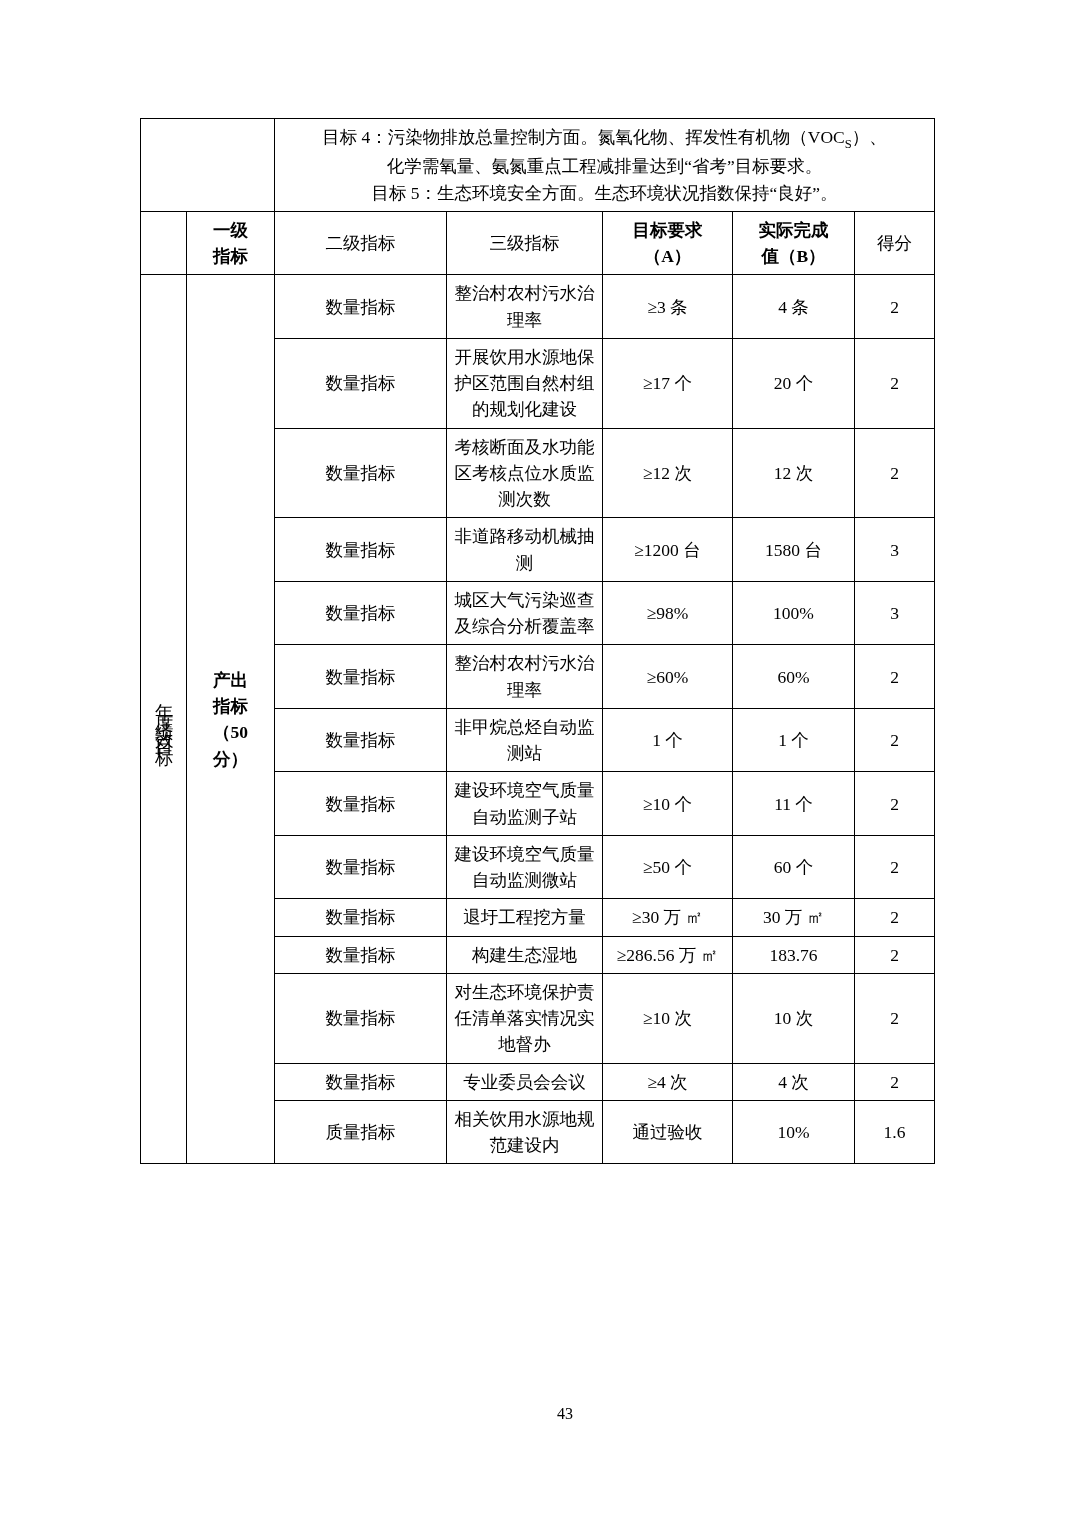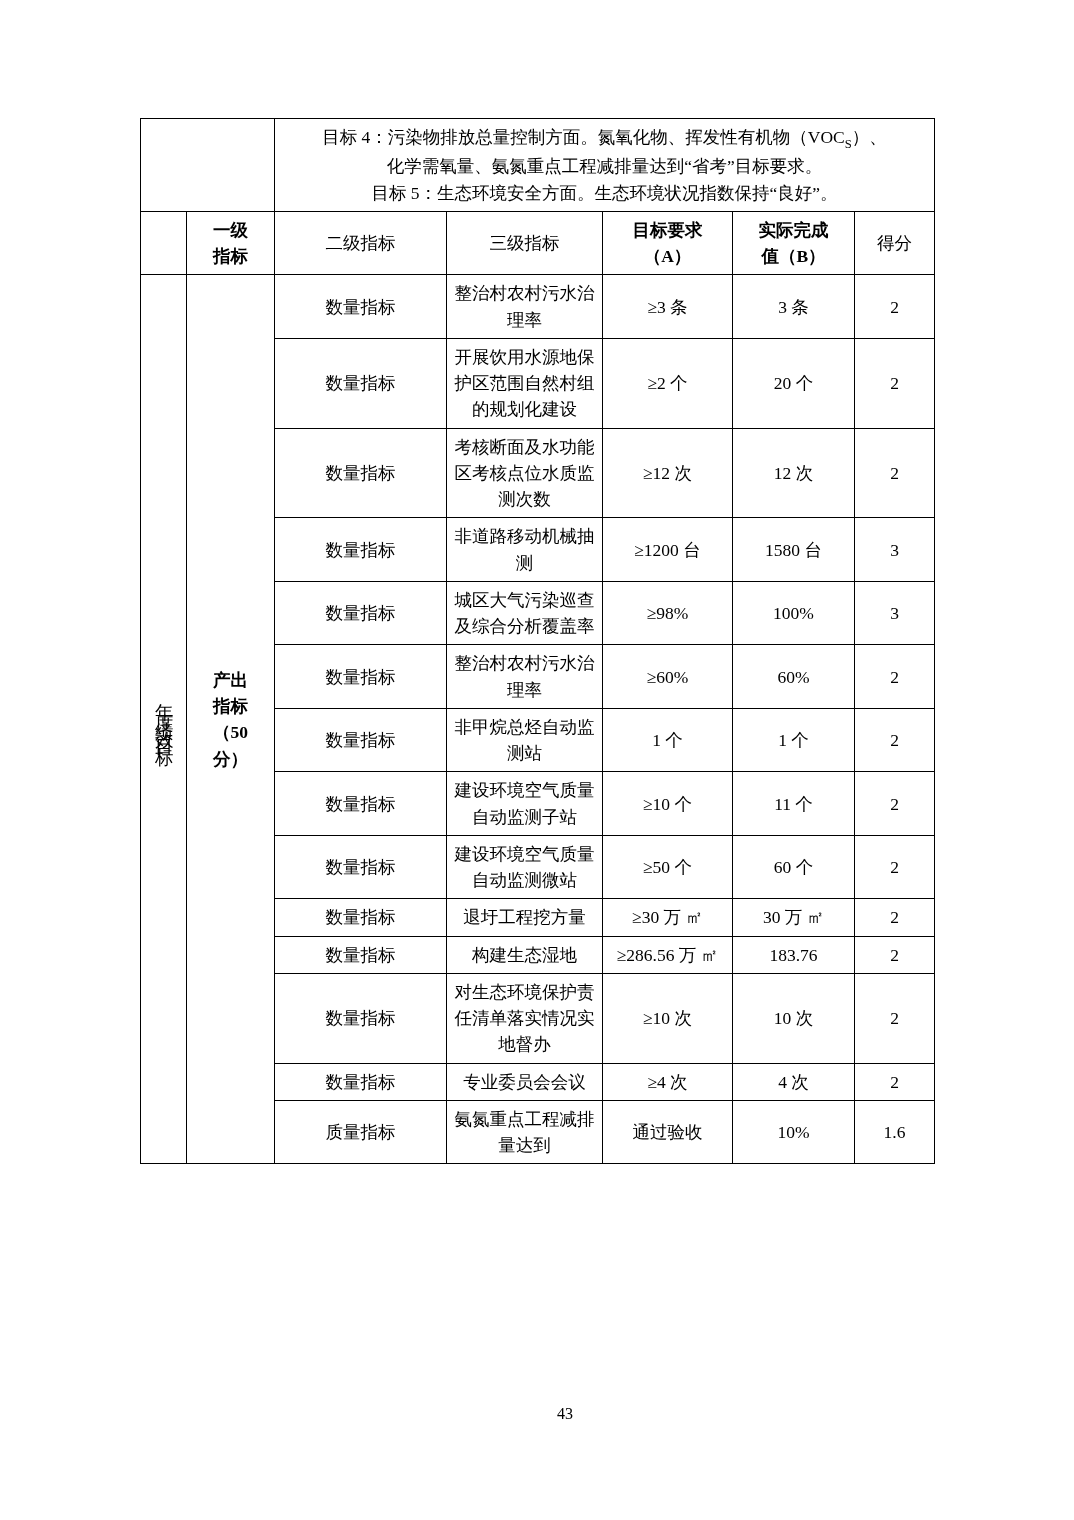--- a/index.html
+++ b/index.html
@@ -142,28 +142,28 @@
           </td>
           <td rowspan="14" class="l1cell">
             <span class="cellwrap">产出</span>
             <span class="cellwrap">指标</span>
             <span class="cellwrap">（50</span>
             <span class="cellwrap">分）</span>
           </td>
           <td>数量指标</td>
           <td>整治村农村污水治理率</td>
           <td class="nowrapcell">≥3 条</td>
-          <td class="nowrapcell">3 条</td>
+          <td class="nowrapcell">4 条</td>
           <td>2</td>
         </tr>
 
         <tr>
           <td>数量指标</td>
           <td>开展饮用水源地保护区范围自然村组的规划化建设</td>
-          <td class="nowrapcell">≥2 个</td>
+          <td class="nowrapcell">≥17 个</td>
           <td class="nowrapcell">20 个</td>
           <td>2</td>
         </tr>
 
         <tr>
           <td>数量指标</td>
           <td>考核断面及水功能区考核点位水质监测次数</td>
           <td class="nowrapcell">≥12 次</td>
           <td class="nowrapcell">12 次</td>
           <td>2</td>
@@ -244,21 +244,21 @@
         <tr>
           <td>数量指标</td>
           <td>专业委员会会议</td>
           <td class="nowrapcell">≥4 次</td>
           <td class="nowrapcell">4 次</td>
           <td>2</td>
         </tr>
 
         <tr>
           <td>质量指标</td>
-          <td>氨氮重点工程减排量达到</td>
+          <td>相关饮用水源地规范建设内</td>
           <td class="nowrapcell">通过验收</td>
           <td class="nowrapcell">10%</td>
           <td>1.6</td>
         </tr>
       </tbody>
     </table>
   </div>
 
   <div class="pagenum">43</div>
 </div>

